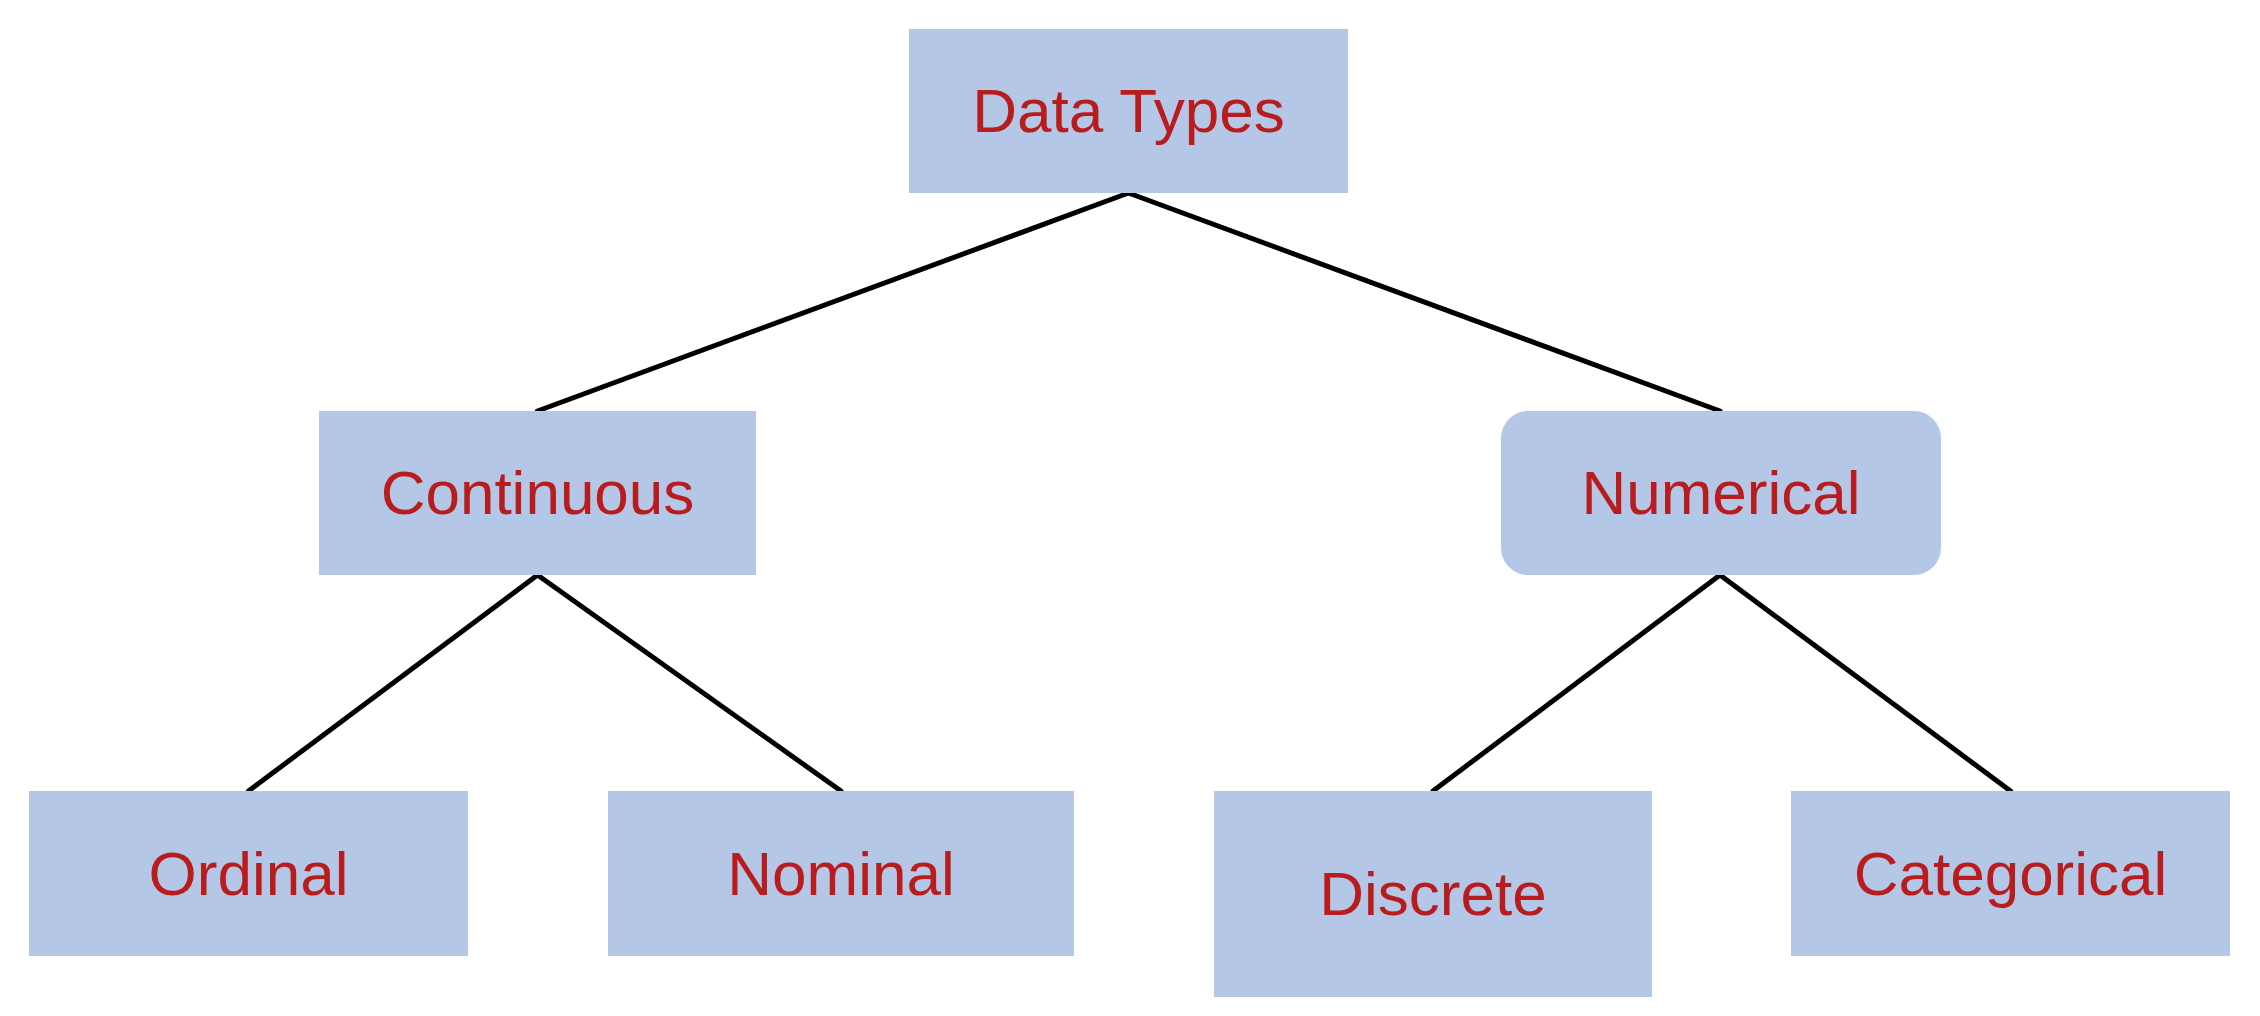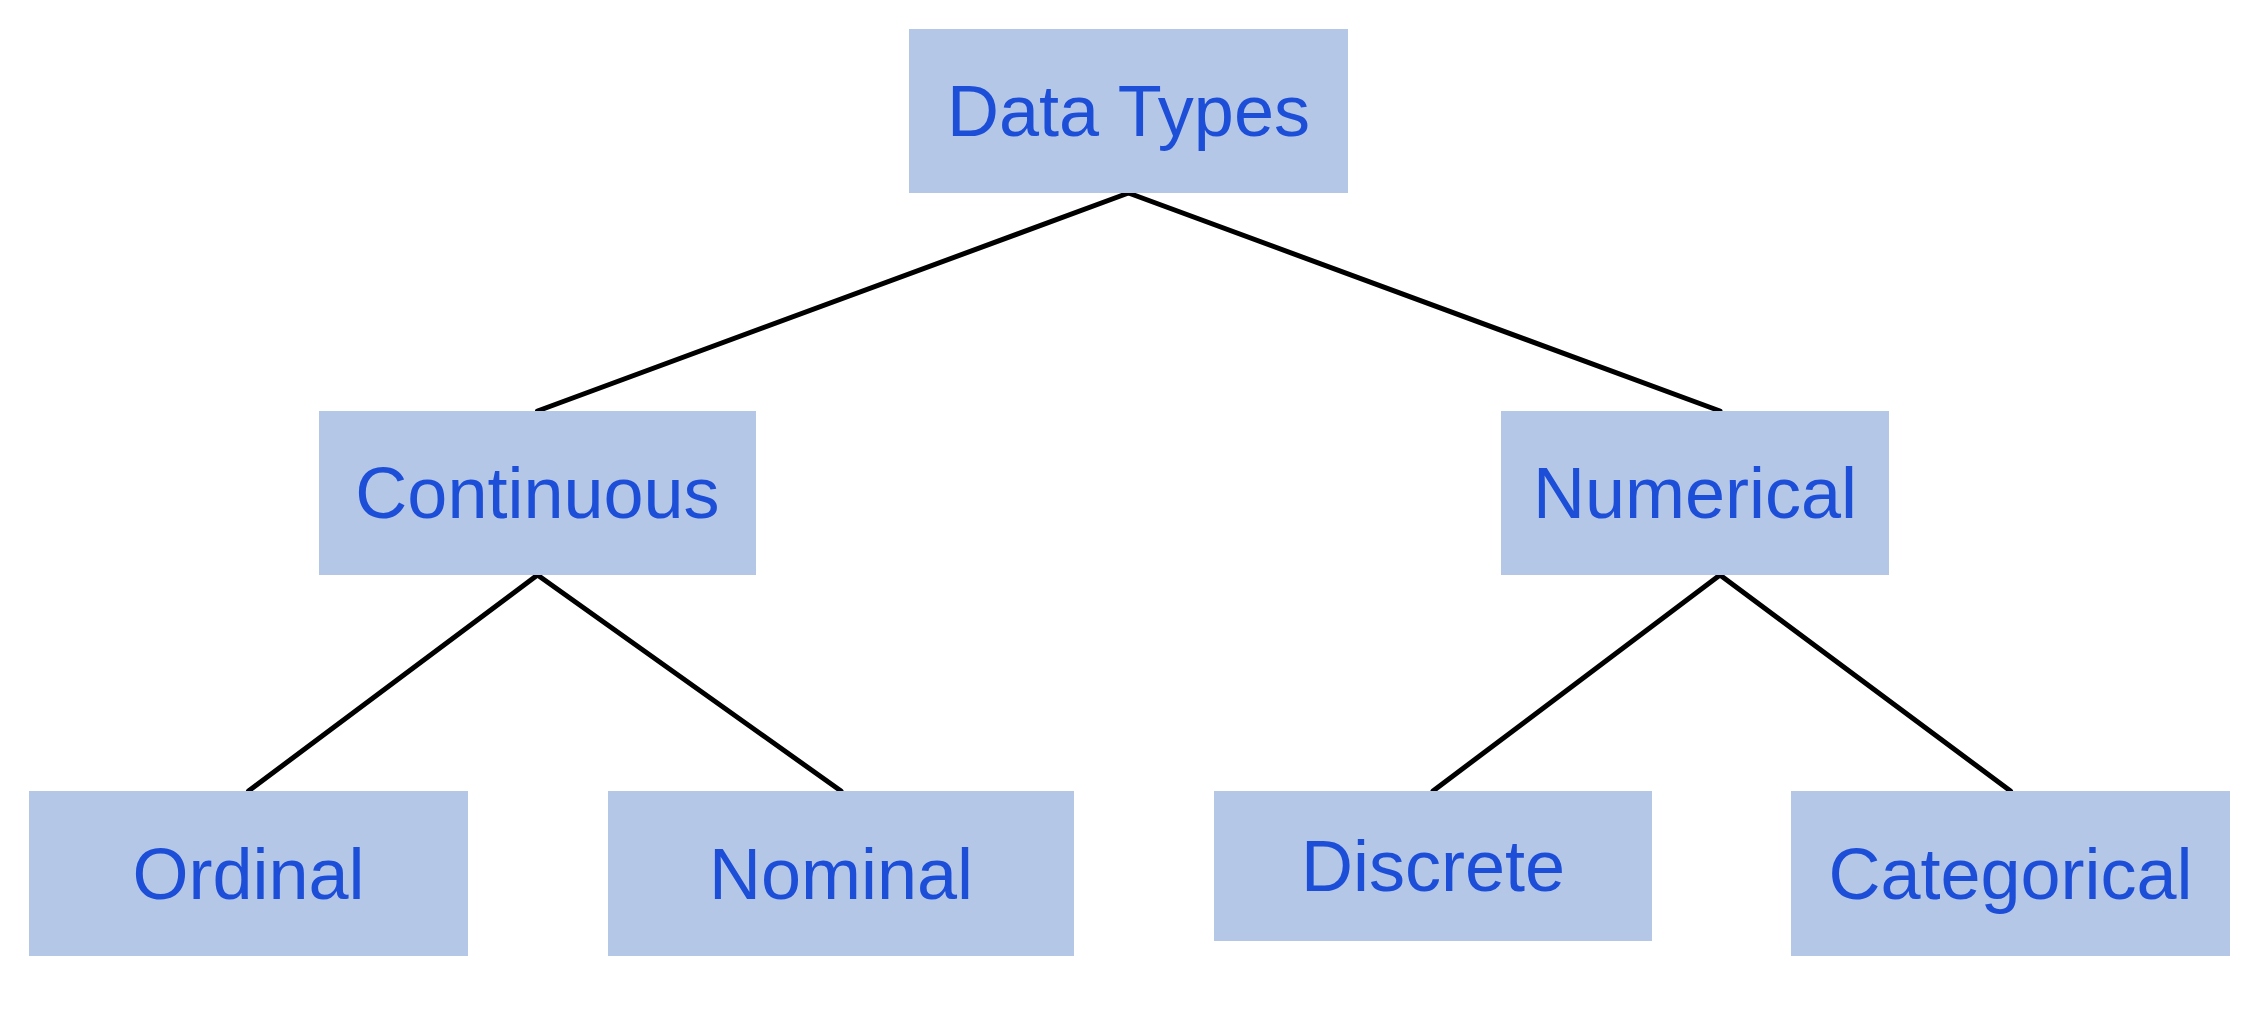--- a/index.html
+++ b/index.html
@@ -26,36 +26,36 @@
   }
   #connector-layer line {
     stroke: #000000;
     stroke-width: 5;
     stroke-linecap: round;
   }
   .node {
     position: absolute;
     z-index: 2;
     background: #b4c7e7;
-    color: #1d4ed8;
+    color: #b91c1c;
     display: flex;
     align-items: center;
     justify-content: center;
-    font-size: 72px;
+    font-size: 62px;
     line-height: 1;
     white-space: nowrap;
     text-align: center;
   }
   
   #node-root        { left: 909px;  top: 29px;  width: 439px; height: 164px; }
   #node-categorical { left: 319px;  top: 411px; width: 437px; height: 164px; }
-  #node-numerical   { left: 1501px; top: 411px; width: 388px; height: 164px; }
+  #node-numerical   { left: 1501px; top: 411px; width: 440px; height: 164px; border-radius: 27px; }
   #node-ordinal     { left: 29px;   top: 791px; width: 439px; height: 165px; }
   #node-nominal     { left: 608px;  top: 791px; width: 466px; height: 165px; }
-  #node-discrete    { left: 1214px; top: 791px; width: 438px; height: 150px; }
+  #node-discrete    { left: 1214px; top: 791px; width: 438px; height: 206px; }
   #node-continuous  { left: 1791px; top: 791px; width: 439px; height: 165px; }
 </style>
 </head>
 <body>
 
 <div class="stage">
 
   <svg id="connector-layer" viewBox="0 0 2260 1016" xmlns="http://www.w3.org/2000/svg" style="stroke: rgb(0, 0, 0);">
       <line x1="1128.5" y1="193" x2="537.5" y2="411"></line>
       <line x1="1128.5" y1="193" x2="1720" y2="411"></line>

